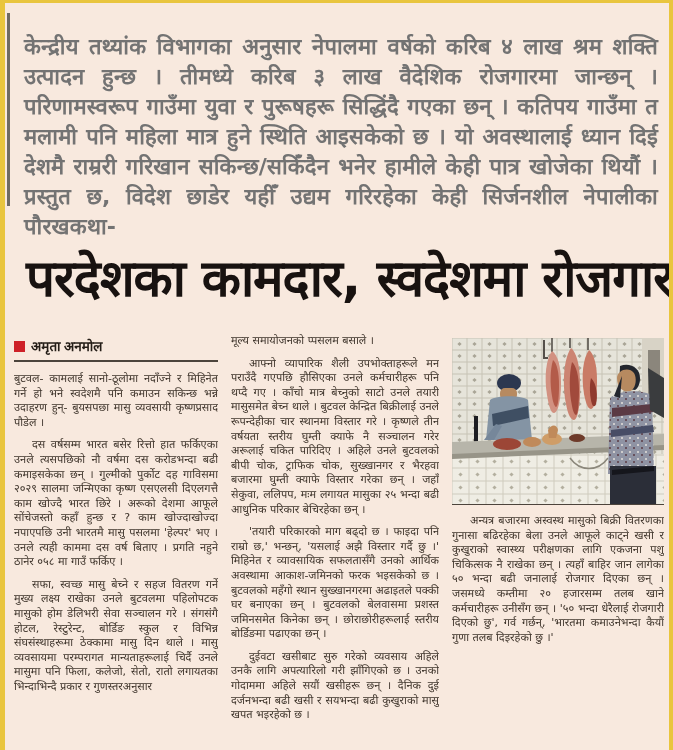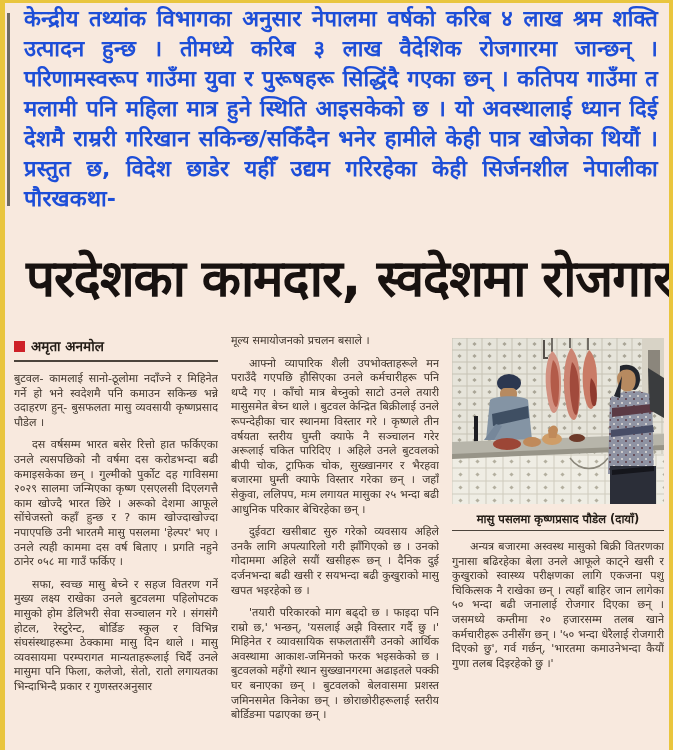--- a/index.html
+++ b/index.html
@@ -18,40 +18,40 @@
   .edge{position:absolute;background:#e9c53e;z-index:5;}
   .edge-left{left:0;top:0;width:5px;height:100%;}
   .edge-top{left:0;top:0;width:100%;height:3px;}
   .edge-right{right:0;top:0;width:4px;height:100%;}
   
   .left-rule{
     position:absolute;left:7px;top:13px;width:3px;height:193px;
     background:#6e6a64;z-index:4;
   }
   .intro{
-    position:absolute;left:24px;top:4px;width:634px;
+    position:absolute;left:24px;top:32px;width:634px;
     font-size:22px;line-height:30px;font-weight:600;
-    color:#1d4ed8;text-align:justify;letter-spacing:.2px;
+    color:#737373;text-align:justify;letter-spacing:.2px;
   }
   .headline{
     position:absolute;left:26px;top:240px;width:640px;
     font-size:51px;line-height:78px;font-weight:bold;
     color:#181210;white-space:nowrap;letter-spacing:-1px;
   }
   .article{
     position:absolute;left:14px;top:334px;width:650px;height:412px;
     display:flex;gap:13px;
   }
   .col{flex:1 1 0;overflow:hidden;}
   .col-1{flex:0 0 204px;}
   .col-2{flex:0 0 208px;}
   .col-3{flex:0 0 212px;}
   .byline-row{display:flex;align-items:center;gap:6px;height:20px;margin-top:2px;}
   .byline-sq{width:11px;height:11px;background:#ce2128;display:inline-block;}
-  .byline-name{font-weight:bold;font-size:13.5px;color:#241d17;}
+  .byline-name{font-weight:bold;font-size:13.5px;color:#241d17;font-family:Liberation Serif, serif;}
   .byline-hr{border:0;border-top:2px solid #4c443c;margin:4px 0 10px 0;}
   .body-p{
     font-size:11px;line-height:14.6px;text-align:justify;
     color:#3d332a;margin:0 0 1px 0;
   }
   .body-p.indent{text-indent:18px;margin-top:8px;}
   .photo{
     width:212px;height:166px;display:block;margin-top:4px;
     background:#dddbd2;
   }
@@ -75,30 +75,30 @@
   <div class="headline">परदेशका कामदार, स्वदेशमा रोजगारदाता</div>
 
   <div class="article">
 
     <div class="col col-1">
       <div class="byline-row">
         <span class="byline-sq"></span>
         <span class="byline-name">अमृता अनमोल</span>
       </div>
       <hr class="byline-hr">
-      <p class="body-p">बुटवल- कामलाई सानो-ठूलोमा नदाँज्ने र मिहिनेत गर्ने हो भने स्वदेशमै पनि कमाउन सकिन्छ भन्ने उदाहरण हुन्- बुसफलता मासु व्यवसायी कृष्णप्रसाद पौडेल ।</p>
+      <p class="body-p">बुटवल- कामलाई सानो-ठूलोमा नदाँज्ने र मिहिनेत गर्ने हो भने स्वदेशमै पनि कमाउन सकिन्छ भन्ने उदाहरण हुन्- बुयसपछा मासु व्यवसायी कृष्णप्रसाद पौडेल ।</p>
       <p class="body-p indent">दस वर्षसम्म भारत बसेर रित्तो हात फर्किएका उनले त्यसपछिको नौ वर्षमा दस करोडभन्दा बढी कमाइसकेका छन् । गुल्मीको पुर्कोट दह गाविसमा २०२९ सालमा जन्मिएका कृष्ण एसएलसी दिएलगत्तै काम खोज्दै भारत छिरे । अरूको देशमा आफूले सोंचेजस्तो कहाँ हुन्छ र ? काम खोज्दाखोज्दा नपाएपछि उनी भारतमै मासु पसलमा 'हेल्पर' भए । उनले त्यही काममा दस वर्ष बिताए । प्रगति नहुने ठानेर ०५८ मा गाउँ फर्किए ।</p>
       <p class="body-p indent">सफा, स्वच्छ मासु बेच्ने र सहज वितरण गर्ने मुख्य लक्ष्य राखेका उनले बुटवलमा पहिलोपटक मासुको होम डेलिभरी सेवा सञ्चालन गरे । संगसंगै होटल, रेस्टुरेन्ट, बोर्डिङ स्कुल र विभिन्न संघसंस्थाहरूमा ठेक्कामा मासु दिन थाले । मासु व्यवसायमा परम्परागत मान्यताहरूलाई चिर्दै उनले मासुमा पनि फिला, कलेजो, सेतो, रातो लगायतका भिन्दाभिन्दै प्रकार र गुणस्तरअनुसार</p>
     </div>
 
     <div class="col col-2">
-      <p class="body-p">मूल्य समायोजनको प्रचलन बसाले ।</p>
+      <p class="body-p">मूल्य समायोजनको प्पसलम बसाले ।</p>
       <p class="body-p indent">आफ्नो व्यापारिक शैली उपभोक्ताहरूले मन पराउँदै गएपछि हौसिएका उनले कर्मचारीहरू पनि थप्दै गए । काँचो मात्र बेच्नुको साटो उनले तयारी मासुसमेत बेच्न थाले । बुटवल केन्द्रित बिक्रीलाई उनले रूपन्देहीका चार स्थानमा विस्तार गरे । कृष्णले तीन वर्षयता स्तरीय घुम्ती क्याफे नै सञ्चालन गरेर अरूलाई चकित पारिदिए । अहिले उनले बुटवलको बीपी चोक, ट्राफिक चोक, सुख्खानगर र भैरहवा बजारमा घुम्ती क्याफे विस्तार गरेका छन् । जहाँ सेकुवा, ललिपप, मःम लगायत मासुका २५ भन्दा बढी आधुनिक परिकार बेचिरहेका छन् ।</p>
+      <p class="body-p indent">'तयारी परिकारको माग बढ्दो छ । फाइदा पनि राम्रो छ,' भन्छन्, 'यसलाई अझै विस्तार गर्दै छु ।' मिहिनेत र व्यावसायिक सफलतासँगै उनको आर्थिक अवस्थामा आकाश-जमिनको फरक भइसकेको छ । बुटवलको महँगो स्थान सुख्खानगरमा अढाइतले पक्की घर बनाएका छन् । बुटवलको बेलवासमा प्रशस्त जमिनसमेत किनेका छन् । छोराछोरीहरूलाई स्तरीय बोर्डिङमा पढाएका छन् ।</p>
       <p class="body-p indent">दुईवटा खसीबाट सुरु गरेको व्यवसाय अहिले उनकै लागि अपत्यारिलो गरी झाँगिएको छ । उनको गोदाममा अहिले सयौं खसीहरू छन् । दैनिक दुई दर्जनभन्दा बढी खसी र सयभन्दा बढी कुखुराको मासु खपत भइरहेको छ ।</p>
-      <p class="body-p indent">'तयारी परिकारको माग बढ्दो छ । फाइदा पनि राम्रो छ,' भन्छन्, 'यसलाई अझै विस्तार गर्दै छु ।' मिहिनेत र व्यावसायिक सफलतासँगै उनको आर्थिक अवस्थामा आकाश-जमिनको फरक भइसकेको छ । बुटवलको महँगो स्थान सुख्खानगरमा अढाइतले पक्की घर बनाएका छन् । बुटवलको बेलवासमा प्रशस्त जमिनसमेत किनेका छन् । छोराछोरीहरूलाई स्तरीय बोर्डिङमा पढाएका छन् ।</p>
     </div>
 
     <div class="col col-3">
       <svg class="photo" viewBox="0 0 212 166" xmlns="http://www.w3.org/2000/svg">
         <defs>
           <pattern id="tiles" width="15" height="12" patternUnits="userSpaceOnUse">
             <rect width="15" height="12" fill="#e6e4da"></rect>
             <rect width="15" height="12" fill="none" stroke="#c6c3b5" stroke-width="1"></rect>
             <rect x="6" y="4.5" width="3" height="3" fill="#a9a596" transform="rotate(45 7.5 6)"></rect>
           </pattern>
@@ -153,19 +153,18 @@
         <path d="M165 40 c0 -8 12 -12 17 -5 c3 5 2 14 -2 17 c-5 4 -15 0 -15 -12 z" fill="#b78a60"></path>
         <path d="M158 60 c8 -8 34 -9 42 -2 l2 78 h-46 z" fill="url(#knit)"></path>
         <path d="M160 70 l40 -4 l1 8 l-41 5 z" fill="#5b3a44"></path>
         <path d="M159 92 l42 -5 l1 7 l-43 5 z" fill="#474d66"></path>
         <path d="M170 38 l-8 20 l6 2 z" fill="#23262e"></path>
         <rect x="158" y="128" width="46" height="38" fill="#2b2e38"></rect>
         <path d="M160 132 l42 -4 l0 5 l-42 4 z" fill="#15161c"></path>
 
         <path d="M196 30 l16 10 v40 l-14 -8 z" fill="#3a3c3e"></path>
       </svg>
-      <div class="caption">मासु पसलमा कृष्णप्रसाद पौडेल (दायाँ)</div>
       <hr class="caption-hr">
       <p class="body-p indent">अन्यत्र बजारमा अस्वस्थ मासुको बिक्री वितरणका गुनासा बढिरहेका बेला उनले आफूले काट्ने खसी र कुखुराको स्वास्थ्य परीक्षणका लागि एकजना पशु चिकित्सक नै राखेका छन् । त्यहाँ बाहिर जान लागेका ५० भन्दा बढी जनालाई रोजगार दिएका छन् । जसमध्ये कम्तीमा २० हजारसम्म तलब खाने कर्मचारीहरू उनीसँग छन् । '५० भन्दा धेरैलाई रोजगारी दिएको छु', गर्व गर्छन्, 'भारतमा कमाउनेभन्दा कैयौं गुणा तलब दिइरहेको छु ।'</p>
     </div>
 
   </div>
 </div>
 
 </body></html>

